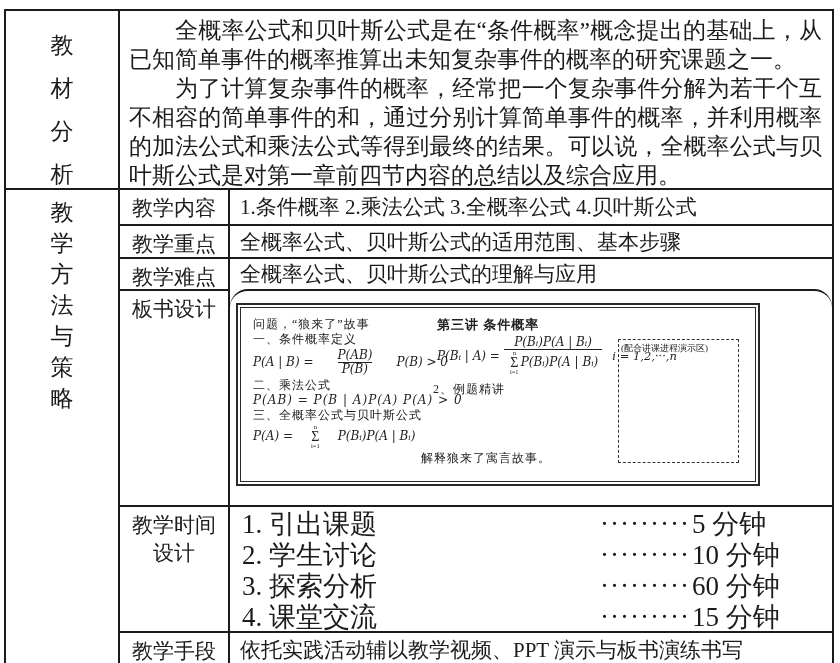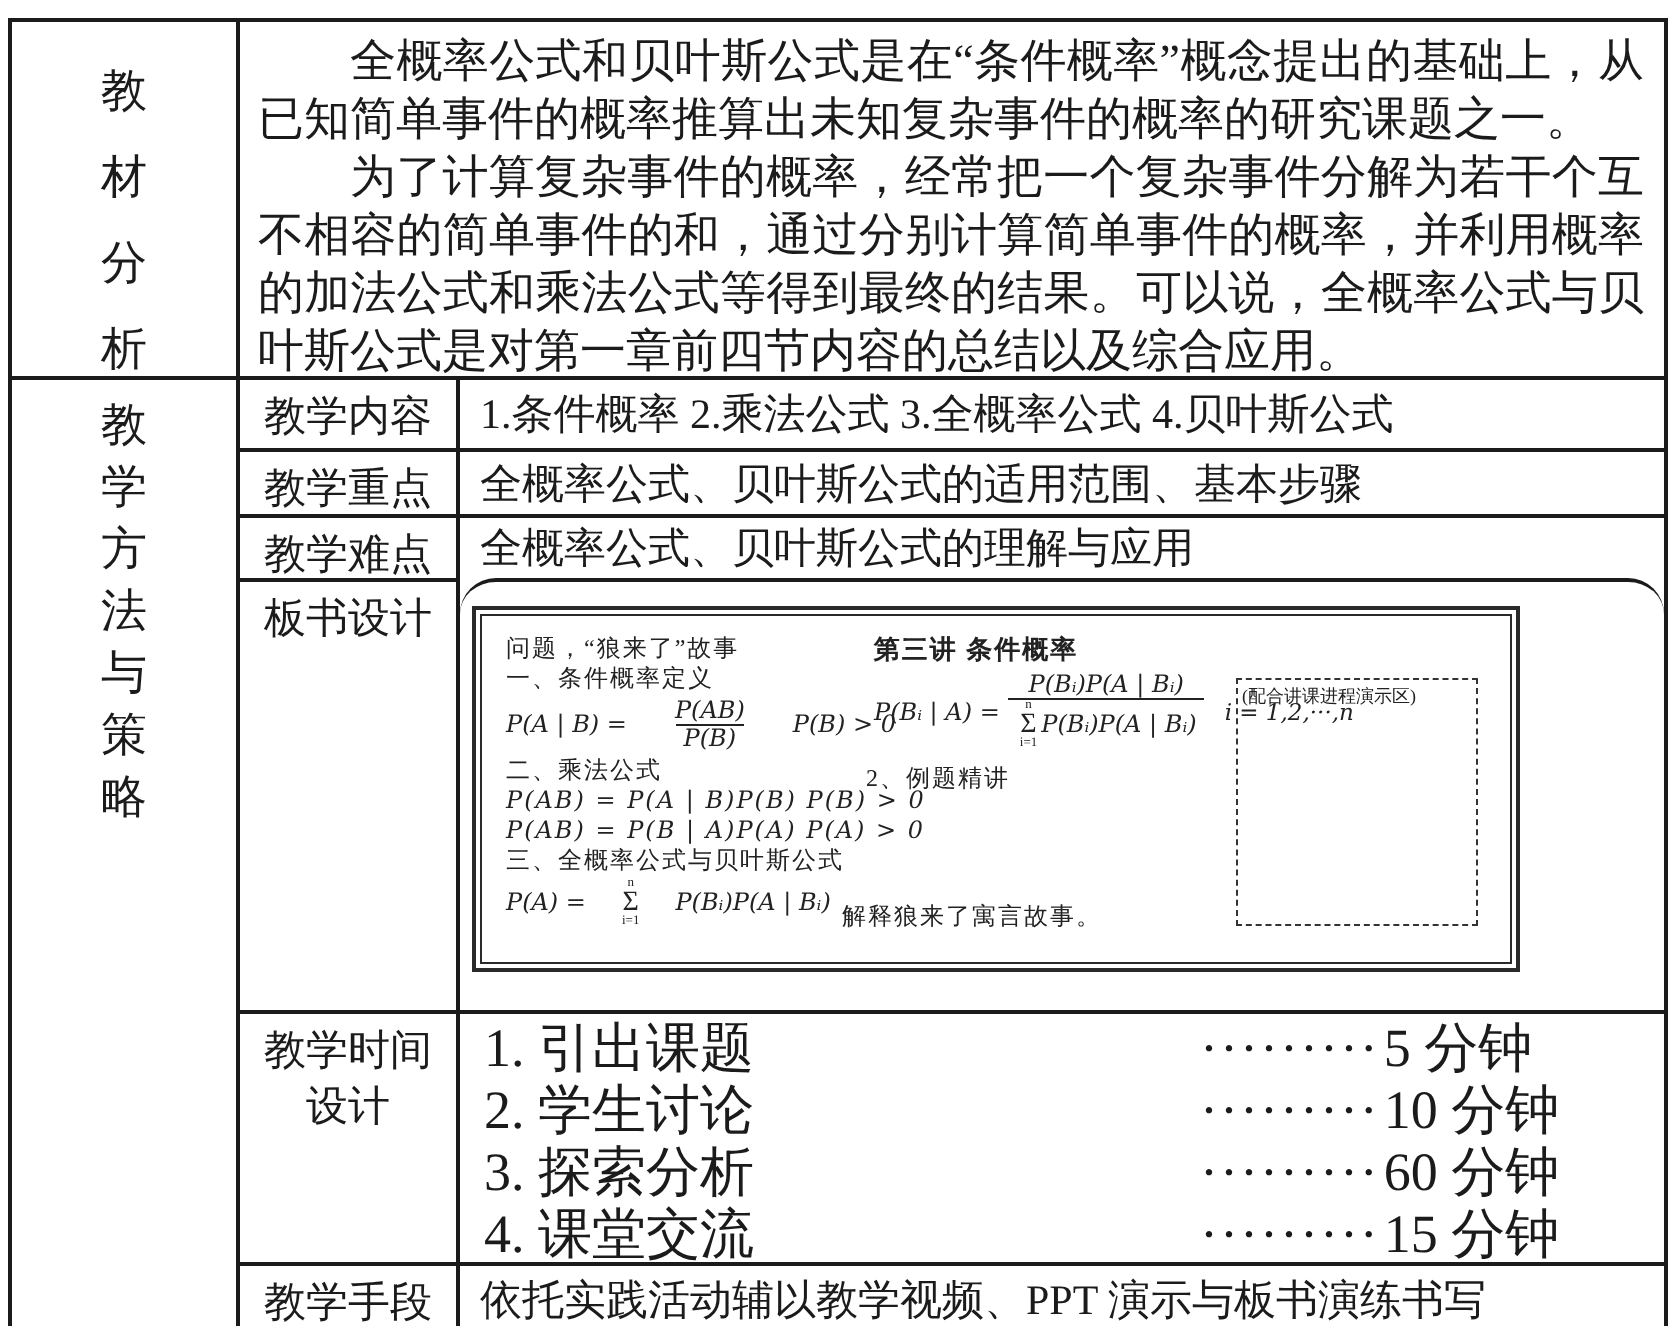--- a/index.html
+++ b/index.html
@@ -117,21 +117,20 @@
               <div class="tx">一、条件概率定义</div>
               <div class="mrow cond-row">
                 <span class="m">P(A | B) =</span>
                 <span class="frac">
                   <span class="num m">P(AB)</span>
                   <span class="den m">P(B)</span>
                 </span>
                 <span class="m">P(B) &gt; 0</span>
               </div>
               <div class="tx">二、乘法公式</div>
-              <div class="tx m">P(AB) = P(A | B)P(B)  P(B) &gt; 0</div>
               <div class="tx m">P(AB) = P(B | A)P(A)  P(A) &gt; 0</div>
               <div class="tx">三、全概率公式与贝叶斯公式</div>
               <div class="mrow total-row">
                 <span class="m">P(A) =</span>
                 <span class="sum">
                   <span class="lim">n</span>
                   <span class="sig">Σ</span>
                   <span class="lim">i=1</span>
                 </span>
                 <span class="m">P(Bᵢ)P(A | Bᵢ)</span>

